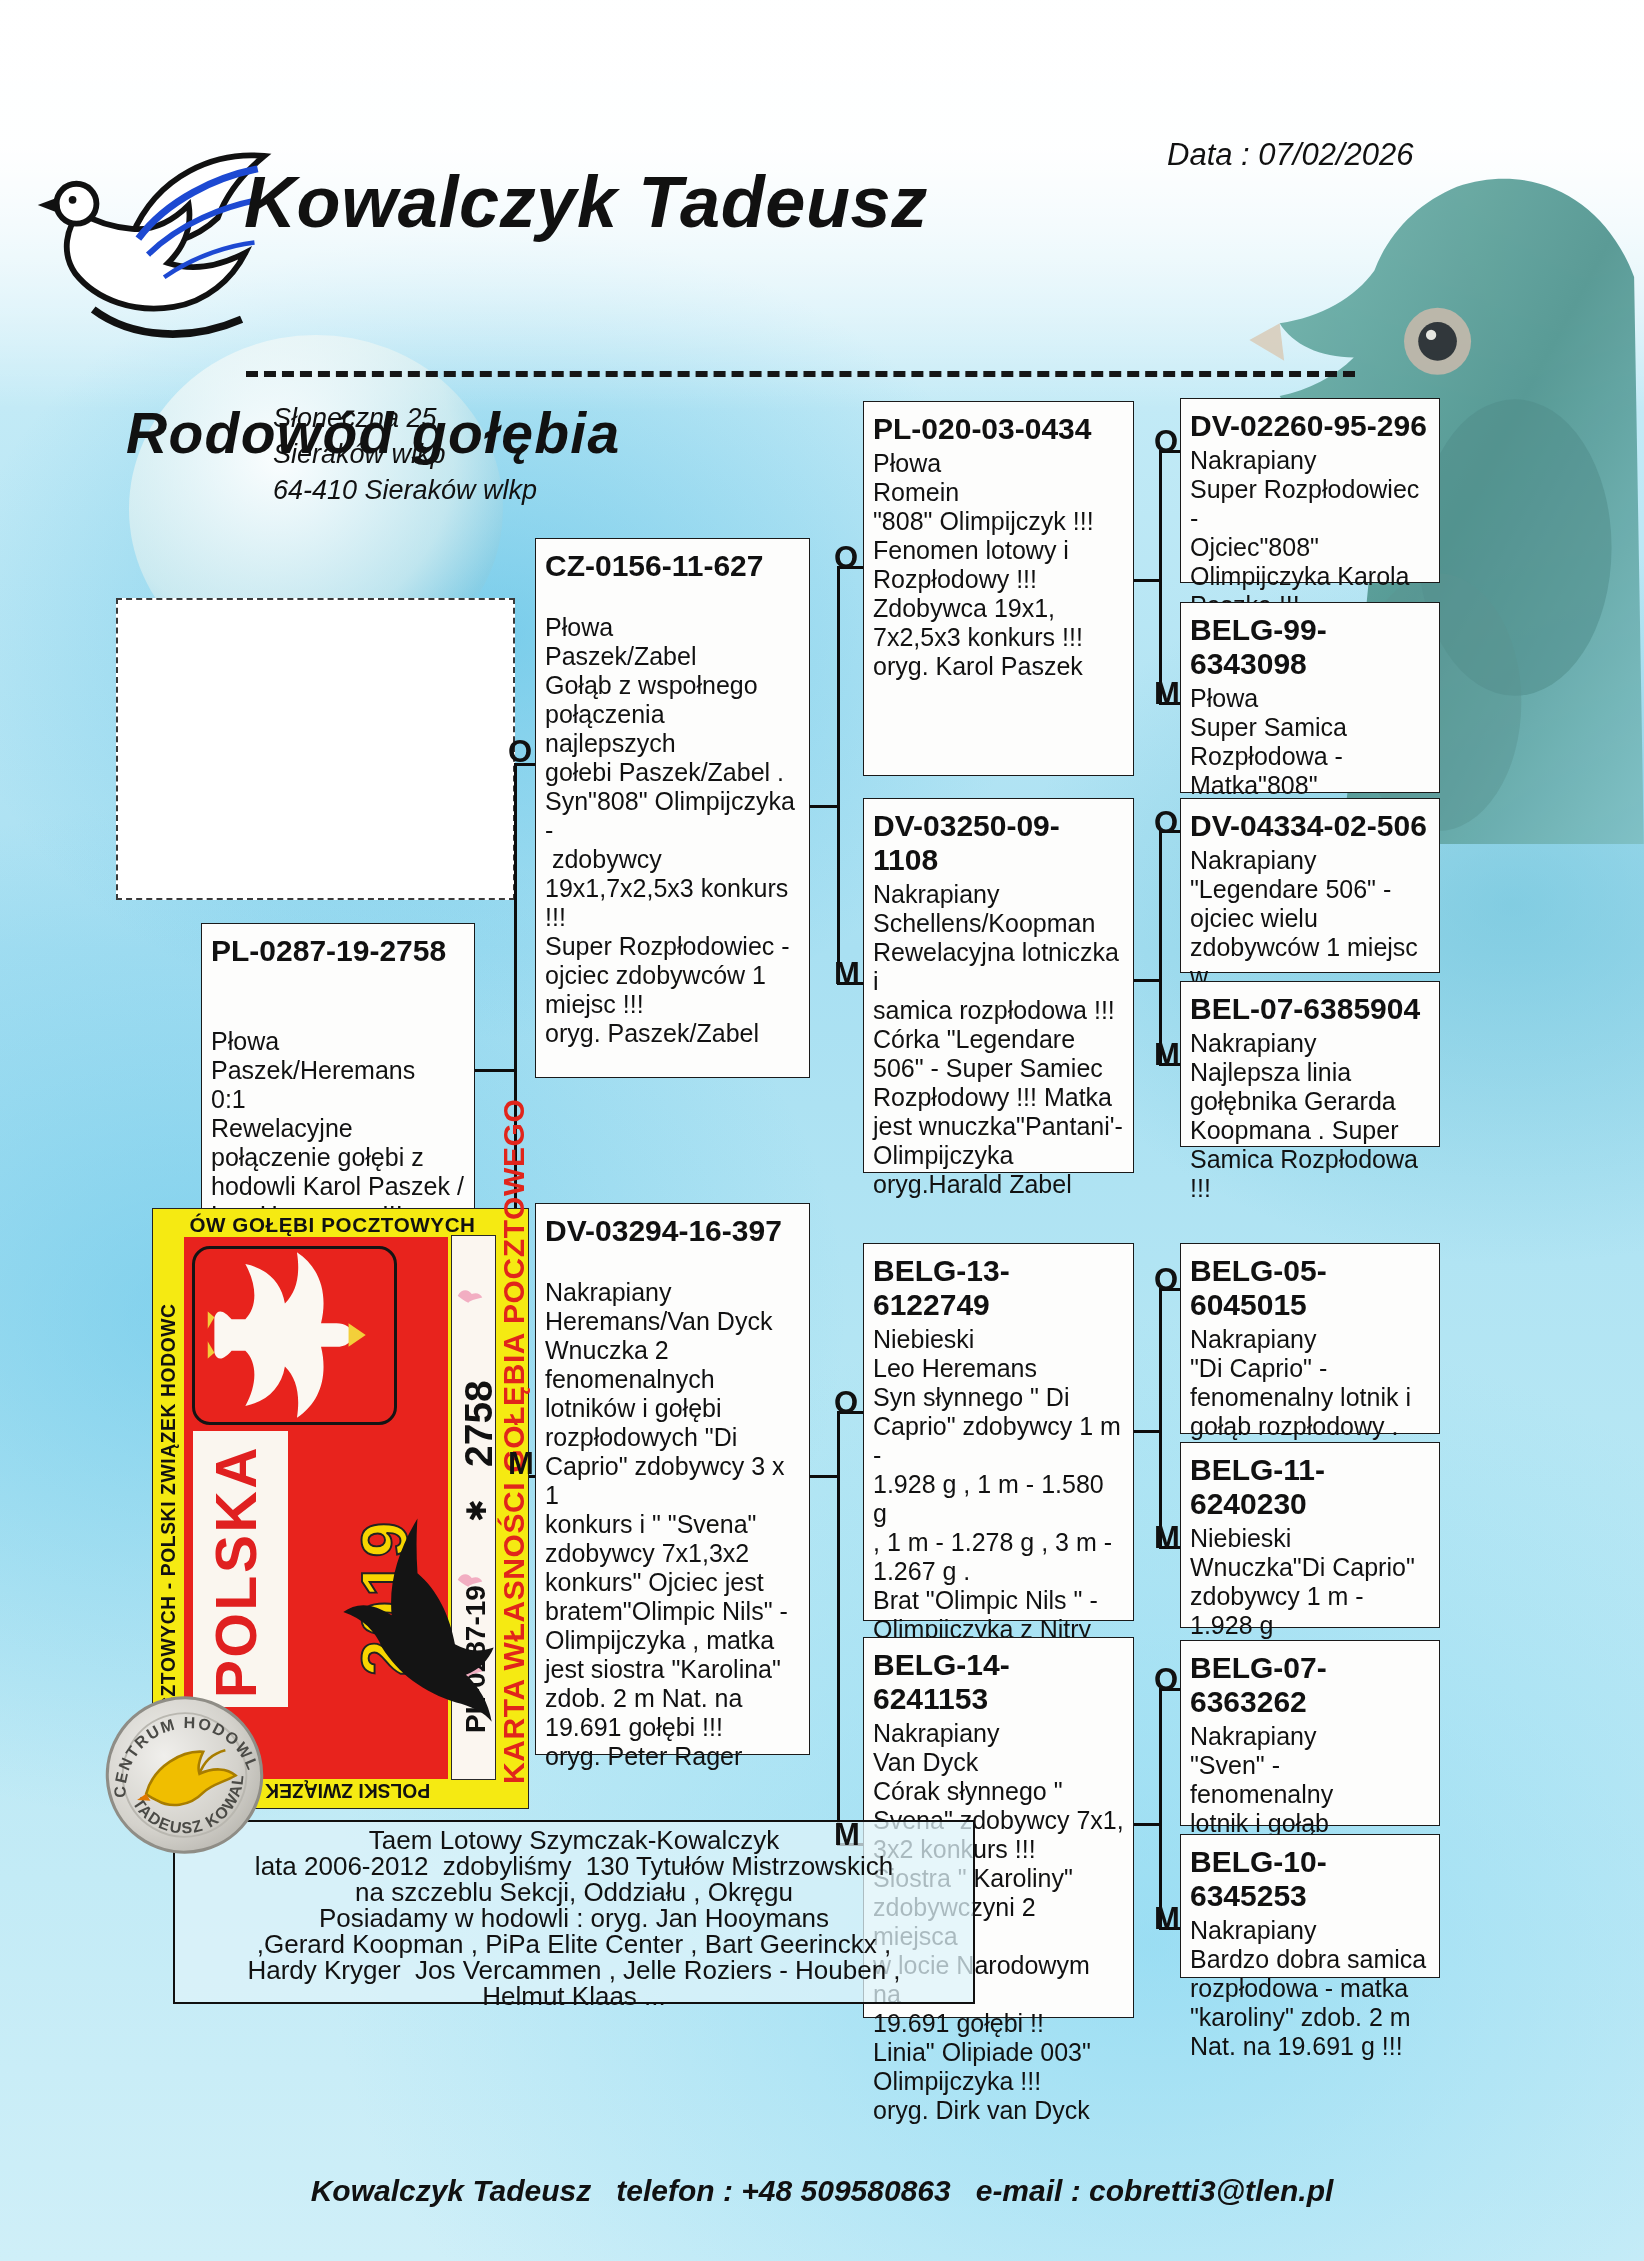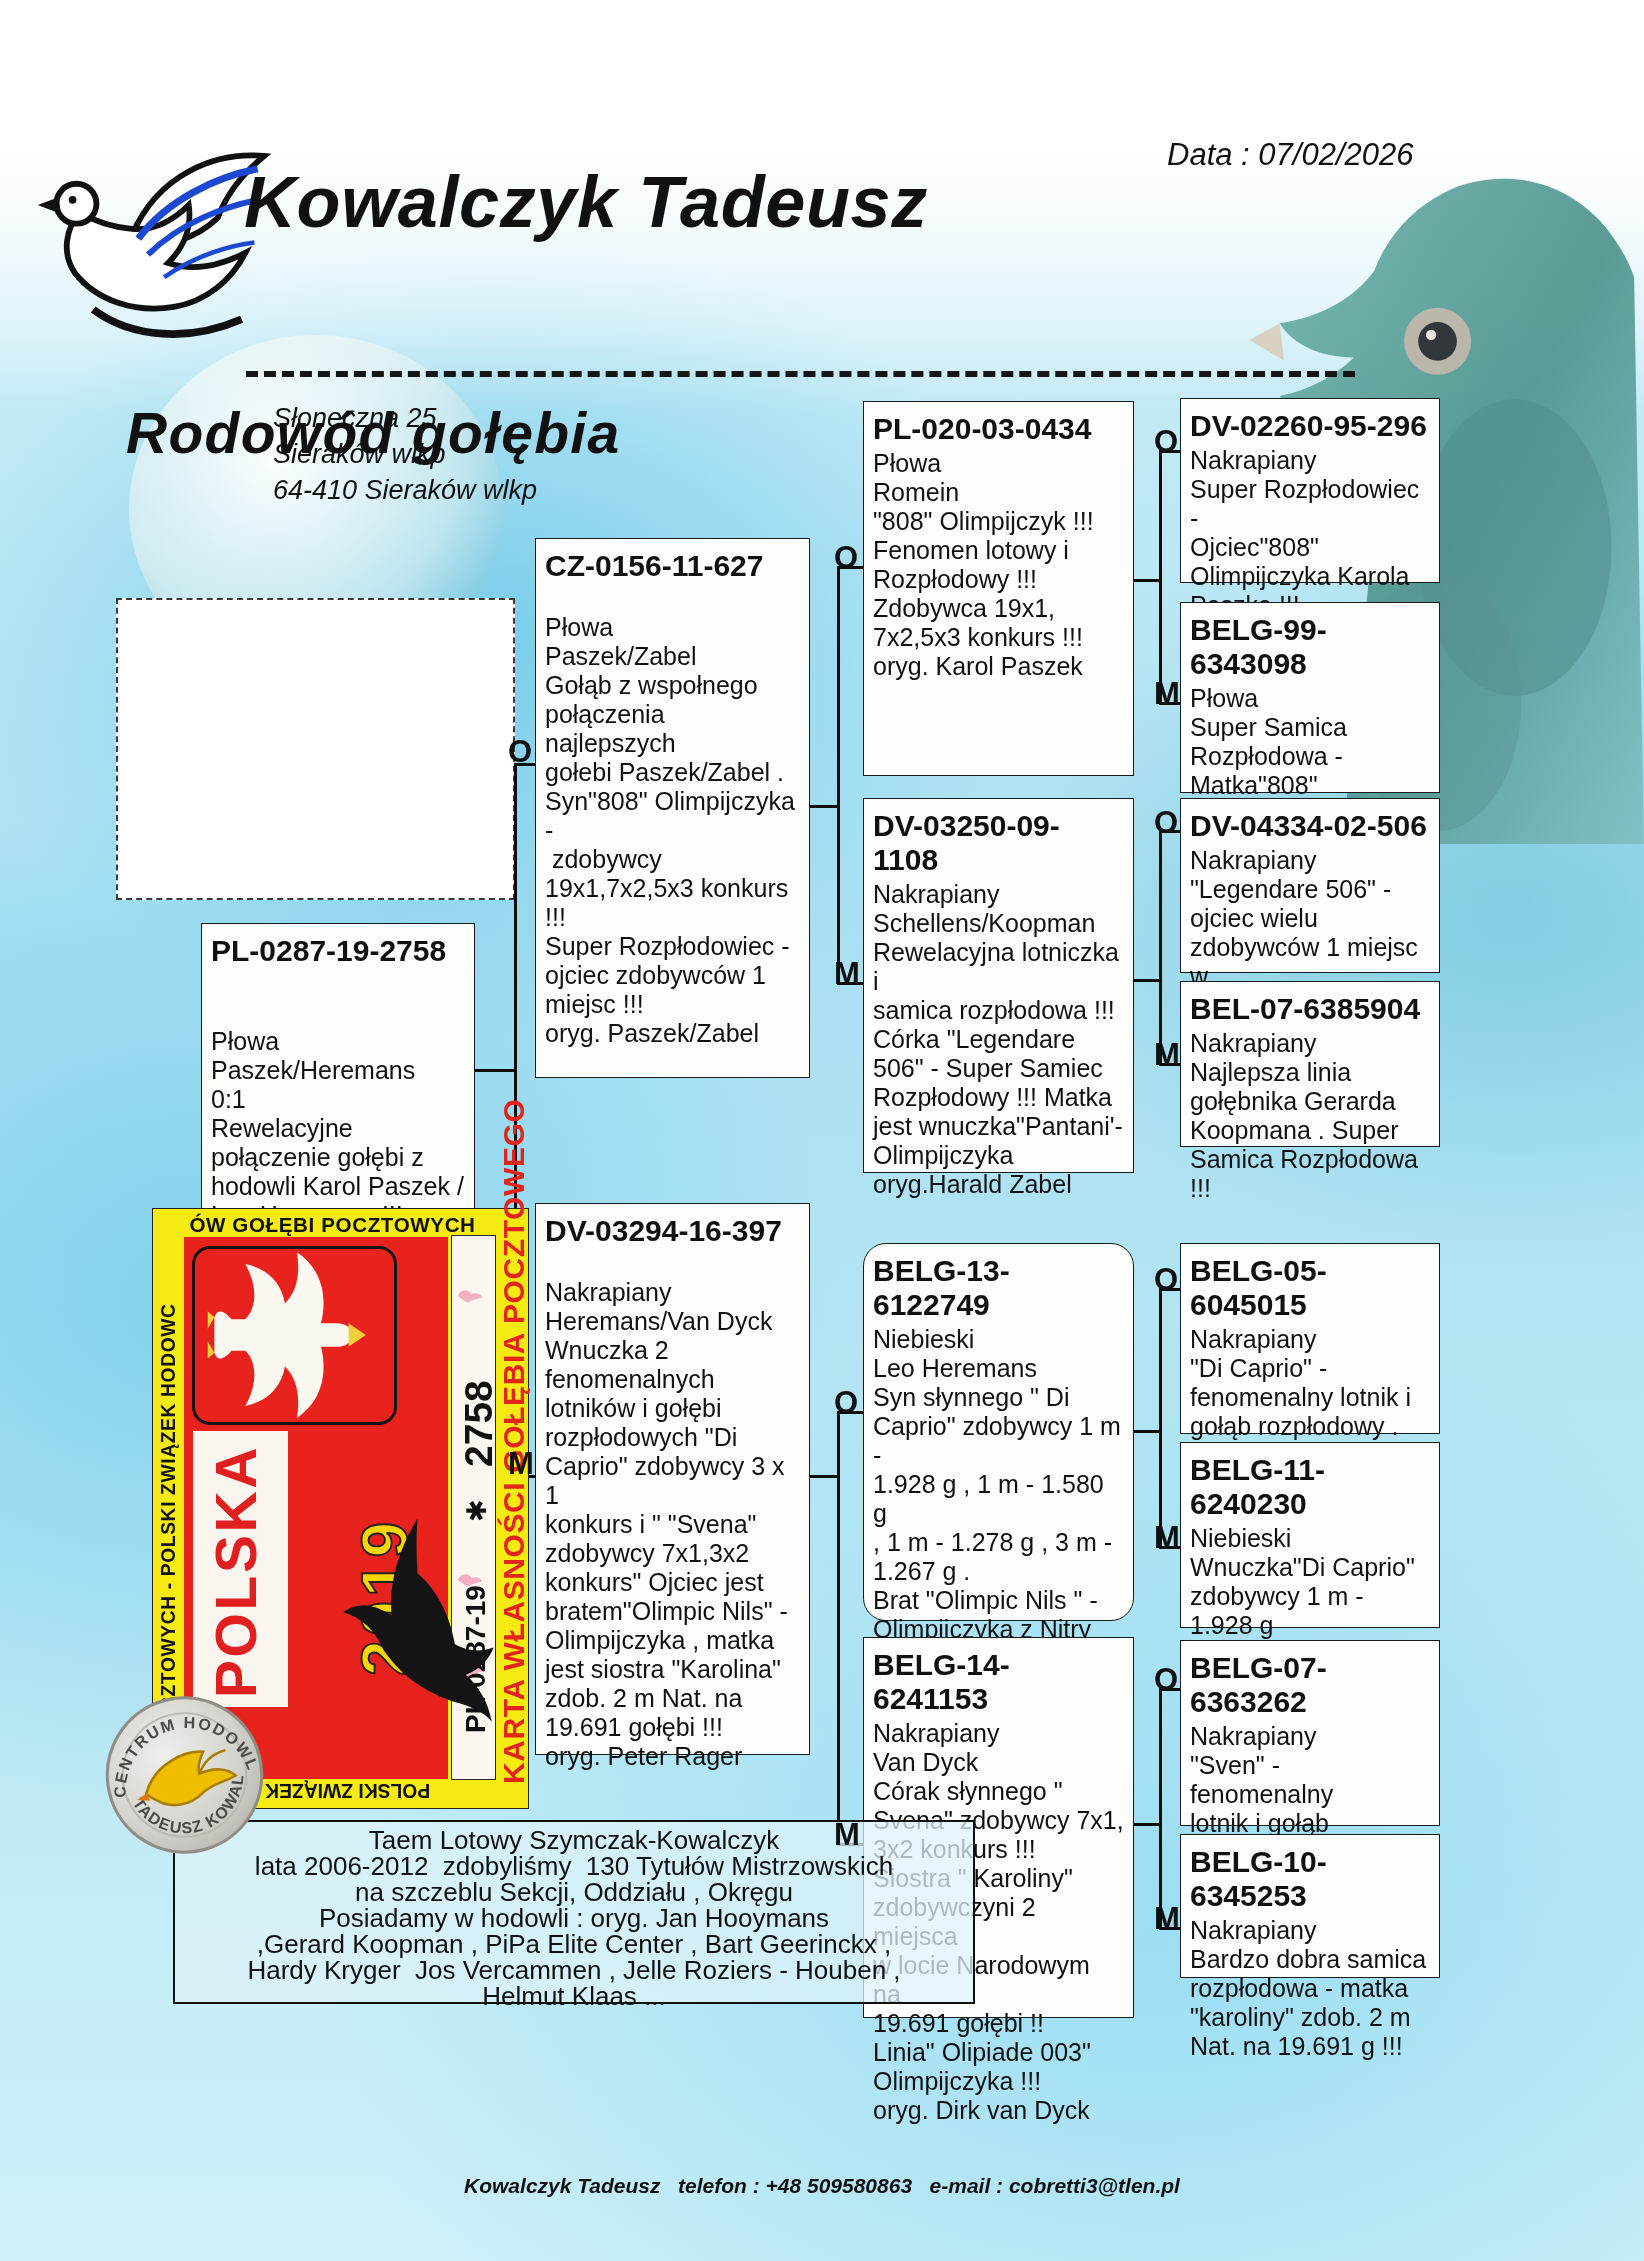--- a/index.html
+++ b/index.html
@@ -29,21 +29,21 @@
   .pbox{position:absolute;background:#fdfdfc;border:1.9px solid #1a1a1a;z-index:4;padding:10.3px 9px;box-sizing:border-box;white-space:pre-wrap;}
   .pbox .ring{font-size:30px;font-weight:bold;}
   .pbox .body{font-size:25px;line-height:29px;margin-top:2.6px;}
   .pbox.gap .body{margin-top:30px;}
   .ptag{position:absolute;z-index:5;font-size:31px;font-weight:bold;}
   .box-pl0287{left:201px;top:923px;width:274px;height:295px;}
   .box-cz{left:535px;top:538px;width:275px;height:540px;}
   .box-dv03294{left:535px;top:1203px;width:275px;height:552px;}
   .box-pl020{left:863px;top:401px;width:271px;height:375px;}
   .box-dv03250{left:863px;top:798px;width:271px;height:375px;}
-  .box-belg13{left:863px;top:1243px;width:271px;height:378px;border-radius:23px;}
+  .box-belg13{left:863px;top:1243px;width:271px;height:378px;}
   .box-belg14{left:863px;top:1637px;width:271px;height:381px;}
   .box-dv02260{left:1180px;top:398px;width:260px;height:185px;}
   .box-belg99{left:1180px;top:602px;width:260px;height:191px;}
   .box-dv04334{left:1180px;top:798px;width:260px;height:175px;}
   .box-bel07{left:1180px;top:981px;width:260px;height:166px;}
   .box-belg05{left:1180px;top:1243px;width:260px;height:191px;}
   .box-belg11{left:1180px;top:1442px;width:260px;height:186px;}
   .box-belg07{left:1180px;top:1640px;width:260px;height:186px;}
   .box-belg10{left:1180px;top:1834px;width:260px;height:144px;}
   .tag-cz{left:508px;top:734px;} .tag-dv03294{left:508px;top:1446px;}
@@ -73,21 +73,21 @@
   .card-ringpfx{left:307px;top:524px;font-weight:bold;font-size:28px;}
   .pink-dove{position:absolute;z-index:1;}
   .black-pigeon{position:absolute;left:187px;top:303px;z-index:2;}
   
   .seal{position:absolute;left:104px;top:1694px;z-index:5;transform:rotate(-14deg);}
   
   .team{position:absolute;left:173px;top:1820px;width:802px;height:184px;z-index:4;border:2.6px solid #101010;
     background:rgba(222,243,250,0.75);text-align:center;font-size:26px;line-height:26px;padding-top:5.2px;box-sizing:border-box;white-space:pre-wrap;}
   
   .footer{position:absolute;left:0;top:2174px;width:1644px;text-align:center;z-index:3;
-    font-size:21px;font-style:italic;font-weight:bold;white-space:pre-wrap;}
+    font-size:30px;font-style:italic;font-weight:bold;white-space:pre-wrap;}
 </style>
 </head>
 <body>
 
 <div class="page">
   <div class="white-top"></div>
   <div class="pearl"></div>
 
   <svg class="pigeon-bg" width="400" height="696" viewBox="0 0 620 1080">
     <defs>

